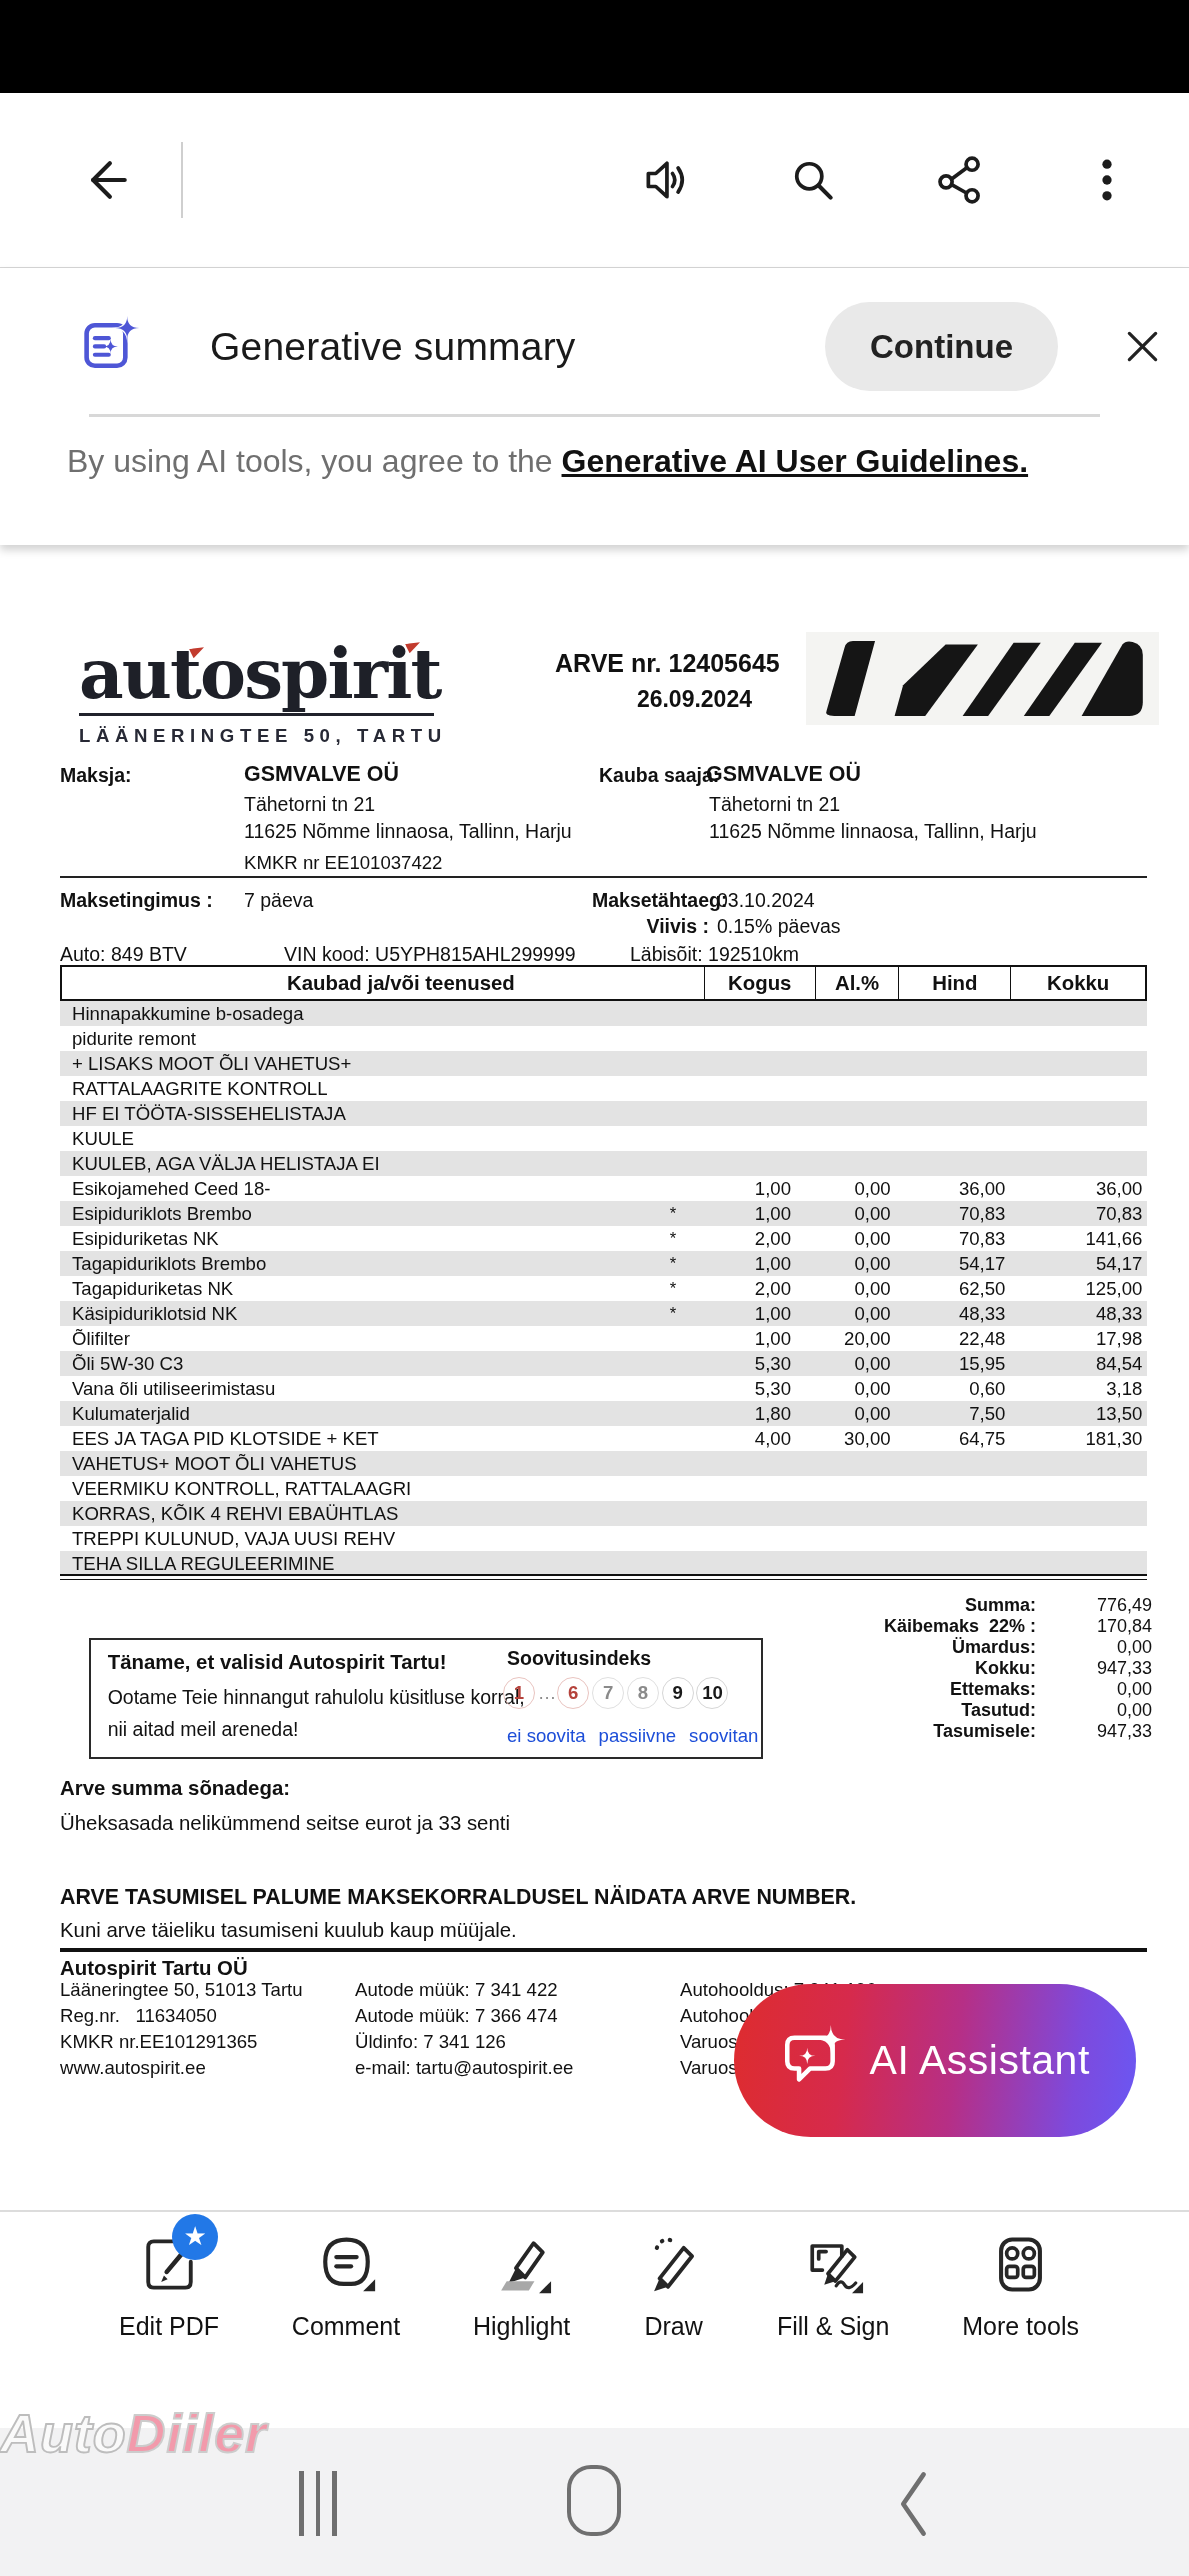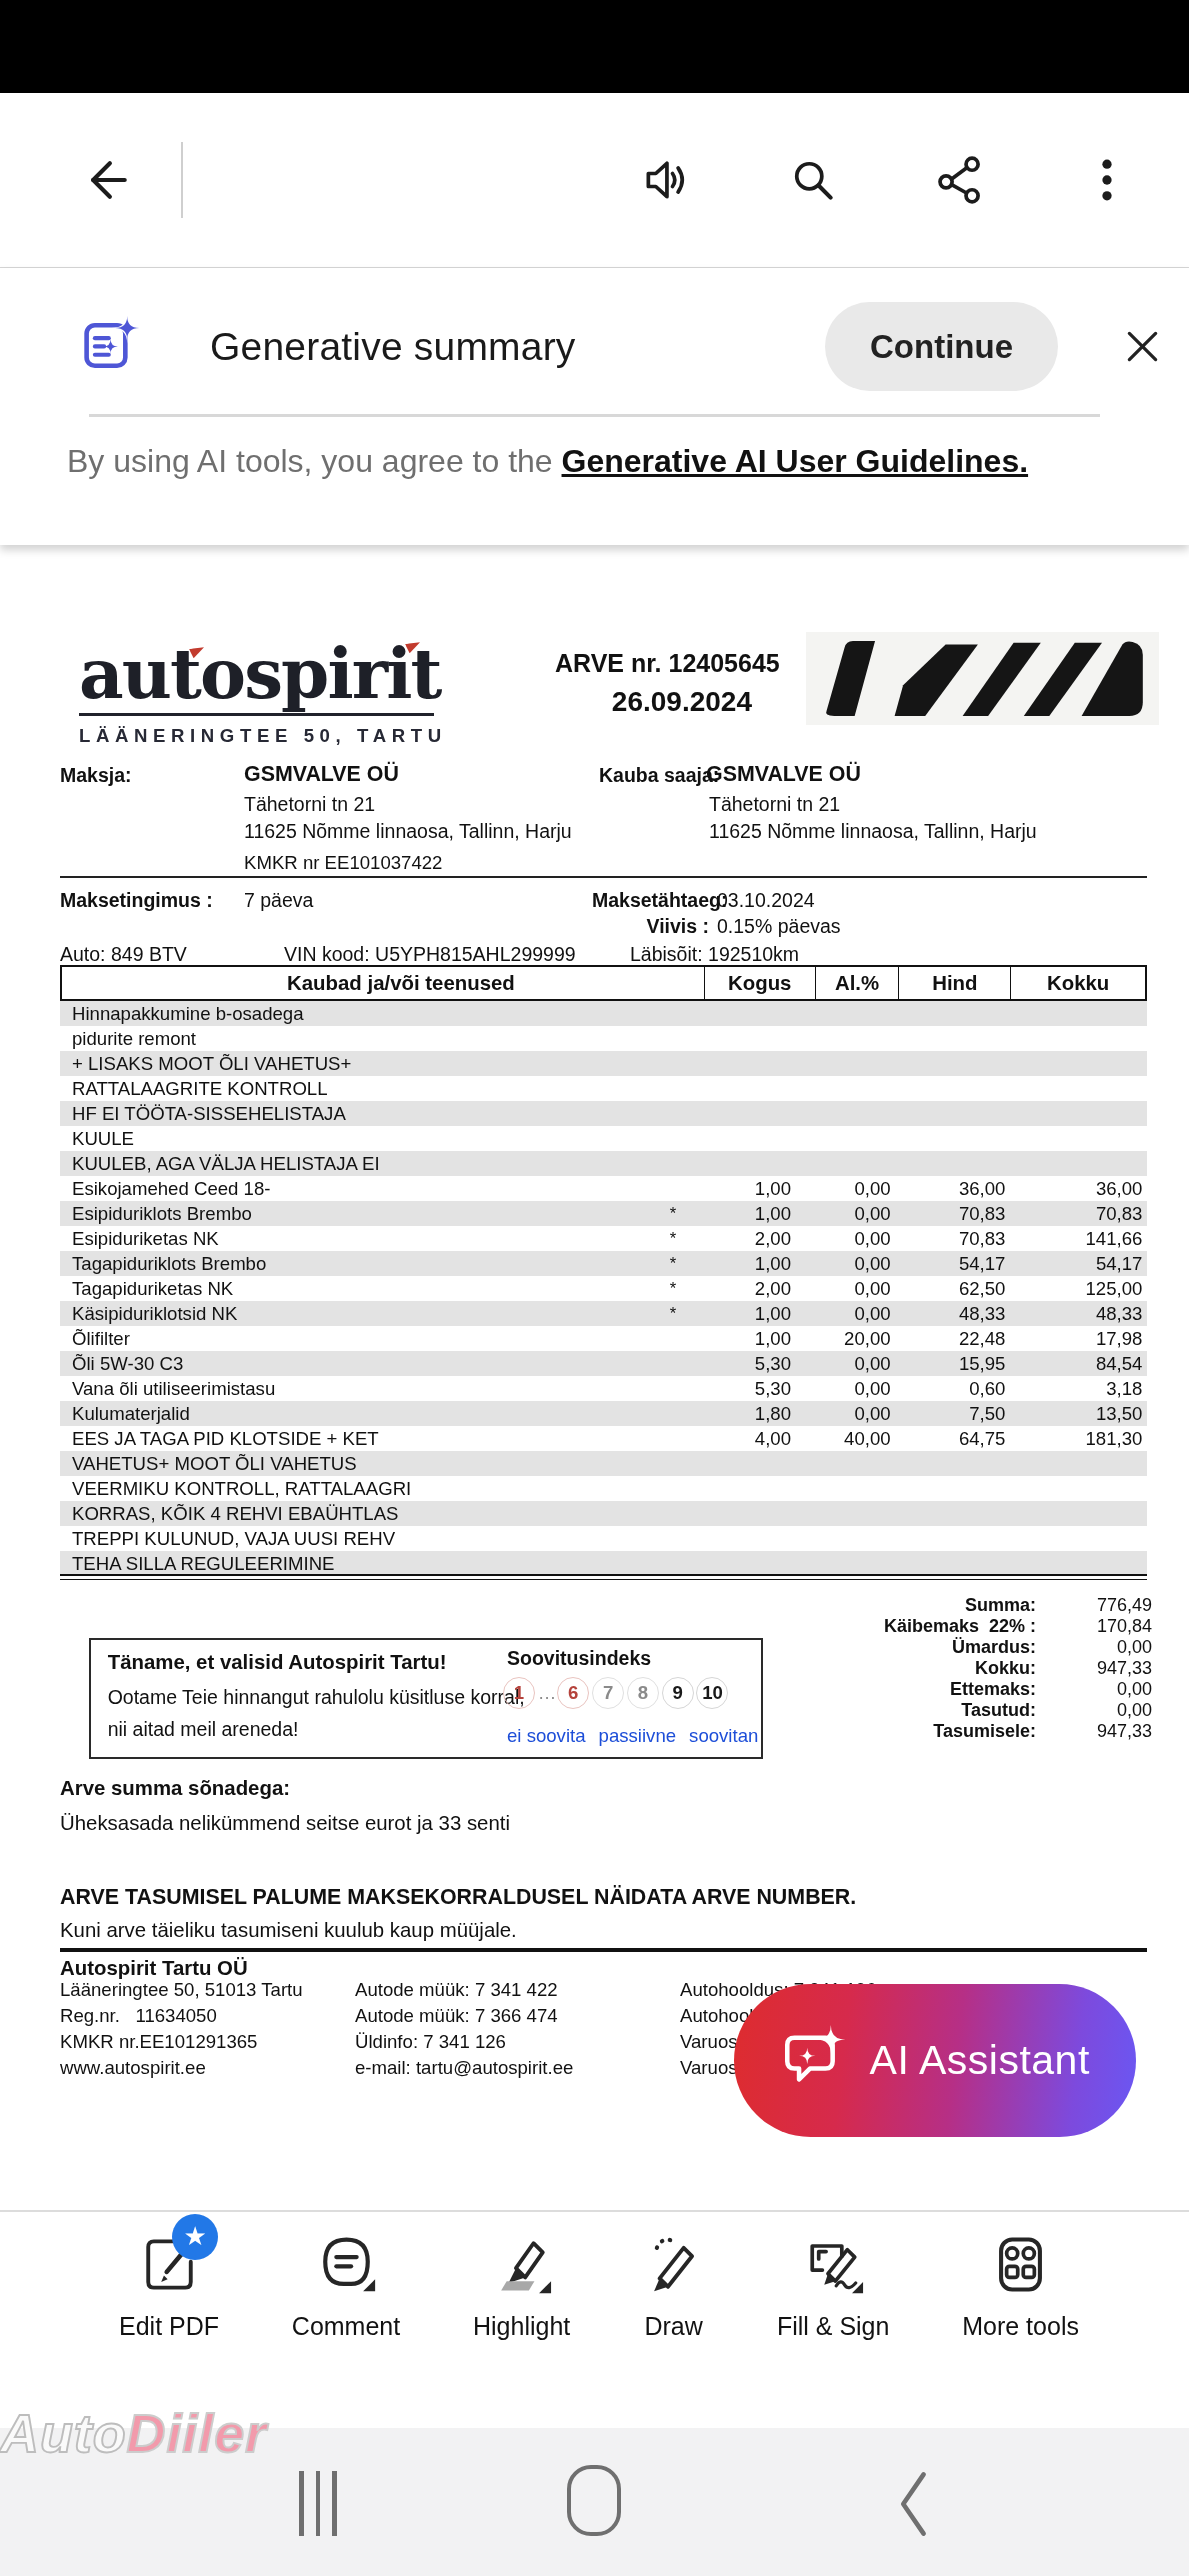--- a/index.html
+++ b/index.html
@@ -35,21 +35,21 @@
 
   .as-logo-name { font-family:"DejaVu Serif", serif; font-weight:700; font-size:69px;
                   letter-spacing:-1.9px; color:#1e2028; line-height:72px; }
   .as-underline { width:355px; height:3.7px; background:#20222b; margin-top:2.8px; }
   .as-address { margin-top:8.4px; font-size:18.6px; font-weight:700; letter-spacing:5.6px; color:#272935; }
   .red-flag { position:absolute; width:15px; height:10.2px; background:#c23b2e;
               clip-path:polygon(0 0, 100% 20%, 15% 100%); }
 
   .arve-block { left:555px; top:104px; width:197px; }
   .arve-line1 { font-size:25px; font-weight:700; white-space:nowrap; }
-  .arve-line2 { font-size:28px; font-weight:700; text-align:right; margin-top:8.4px; }
+  .arve-line2 { font-size:23px; font-weight:700; text-align:right; margin-top:8.4px; }
 
   .kia-box { left:806px; top:87px; width:353px; height:93px; background:#f4f4f2;
              display:flex; align-items:center; justify-content:center; }
 
   .lbl { font-weight:700; }
   .t21 { font-size:19.5px; }
   .t20 { font-size:18.6px; }
 
   .hr-thin  { left:60px; width:1087px; height:1.9px; background:#222; }
   .hr-thick { left:60px; width:1087px; height:3.7px; background:#111; }
@@ -399,21 +399,21 @@
           <div class="td c-star"></div>
           <div class="td c-num c-kogus">1,80</div>
           <div class="td c-num c-al">0,00</div>
           <div class="td c-num c-hind">7,50</div>
           <div class="td c-num c-kokku">13,50</div>
         </div>
         <div class="trow">
           <div class="td c-name">EES JA TAGA PID KLOTSIDE + KET</div>
           <div class="td c-star"></div>
           <div class="td c-num c-kogus">4,00</div>
-          <div class="td c-num c-al">40,00</div>
+          <div class="td c-num c-al">30,00</div>
           <div class="td c-num c-hind">64,75</div>
           <div class="td c-num c-kokku">181,30</div>
         </div>
         <div class="trow">
           <div class="td c-name">VAHETUS+ MOOT ÕLI VAHETUS</div>
           <div class="td c-star"></div>
           <div class="td c-num c-kogus"></div>
           <div class="td c-num c-al"></div>
           <div class="td c-num c-hind"></div>
           <div class="td c-num c-kokku"></div>

